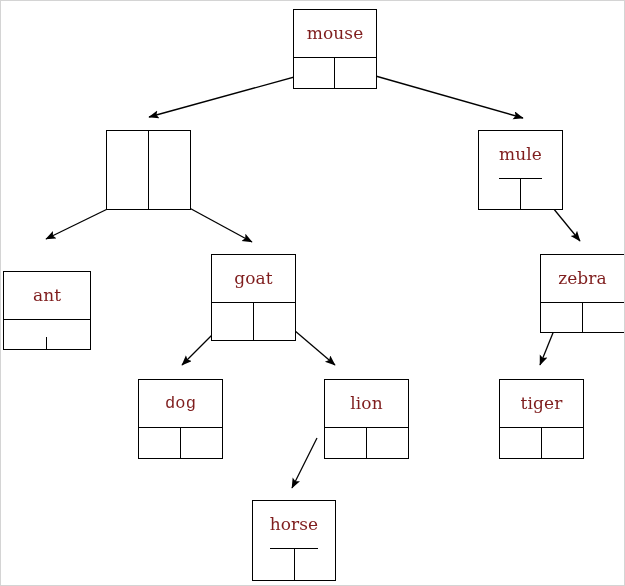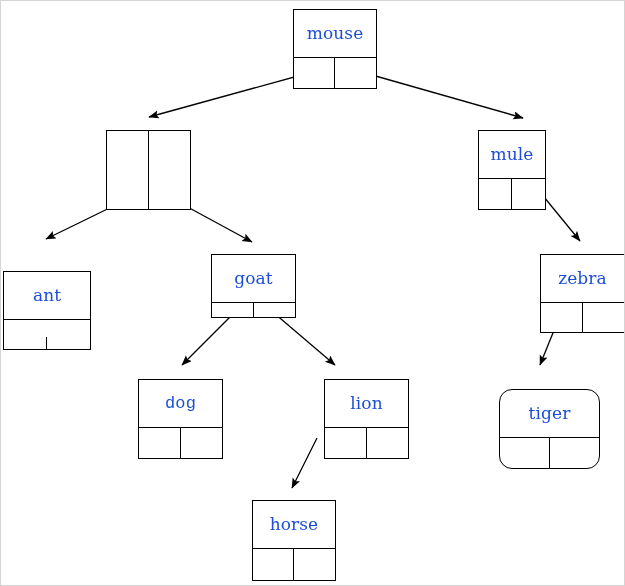--- a/index.html
+++ b/index.html
@@ -32,21 +32,21 @@
     background: #ffffff;
     display: flex;
     flex-direction: column;
   }
   .node-label {
     flex: 0 0 48px;
     display: flex;
     align-items: center;
     justify-content: center;
     font-size: 17px;
-    color: #1d4ed8;
+    color: #7f1d1d;
     line-height: 1;
     letter-spacing: 0.1px;
     box-sizing: border-box;
     border-bottom: 1.4px solid #000000;
   }
   .node-pointers {
     flex: 1 1 auto;
     display: flex;
   }
   .ptr {
@@ -89,37 +89,37 @@
     </div>
   </div>
 
   <div class="node" style="left:105px; top:129px; width:85px; height:80px;">
     <div class="node-pointers">
       <div class="ptr left"></div>
       <div class="ptr right"></div>
     </div>
   </div>
 
-  <div class="node" style="left:477px; top:129px; width:68px; height:80px;">
+  <div class="node" style="left:477px; top:129px; width:85px; height:80px;align-items:center;">
     <div class="node-label">mule</div>
     <div class="node-pointers">
       <div class="ptr left"></div>
       <div class="ptr right"></div>
     </div>
   </div>
 
   <div class="node" style="left:2px; top:270px; width:88px; height:79px;gap:17px;">
     <div class="node-label">ant</div>
     <div class="node-pointers">
       <div class="ptr left"></div>
       <div class="ptr right"></div>
     </div>
   </div>
 
-  <div class="node" style="left:210px; top:253px; width:85px; height:64px;">
+  <div class="node" style="left:210px; top:253px; width:85px; height:87px;">
     <div class="node-label">goat</div>
     <div class="node-pointers">
       <div class="ptr left"></div>
       <div class="ptr right"></div>
     </div>
   </div>
 
   <div class="node" style="left:539px; top:253px; width:85px; height:79px;">
     <div class="node-label">zebra</div>
     <div class="node-pointers">
@@ -137,29 +137,29 @@
   </div>
 
   <div class="node" style="left:293px; top:378px; width:85px; height:80px;margin-left:30px;">
     <div class="node-label">lion</div>
     <div class="node-pointers">
       <div class="ptr left"></div>
       <div class="ptr right"></div>
     </div>
   </div>
 
-  <div class="node" style="left:498px; top:388px; width:101px; height:80px;border-radius:13px;">
+  <div class="node" style="left:498px; top:378px; width:85px; height:80px;">
     <div class="node-label">tiger</div>
     <div class="node-pointers">
       <div class="ptr left"></div>
       <div class="ptr right"></div>
     </div>
   </div>
 
-  <div class="node" style="left:251px; top:499px; width:84px; height:81px;">
+  <div class="node" style="left:251px; top:499px; width:84px; height:81px;align-items:center;">
     <div class="node-label">horse</div>
     <div class="node-pointers">
       <div class="ptr left"></div>
       <div class="ptr right"></div>
     </div>
   </div>
 
 </div>
 
 </body></html>

